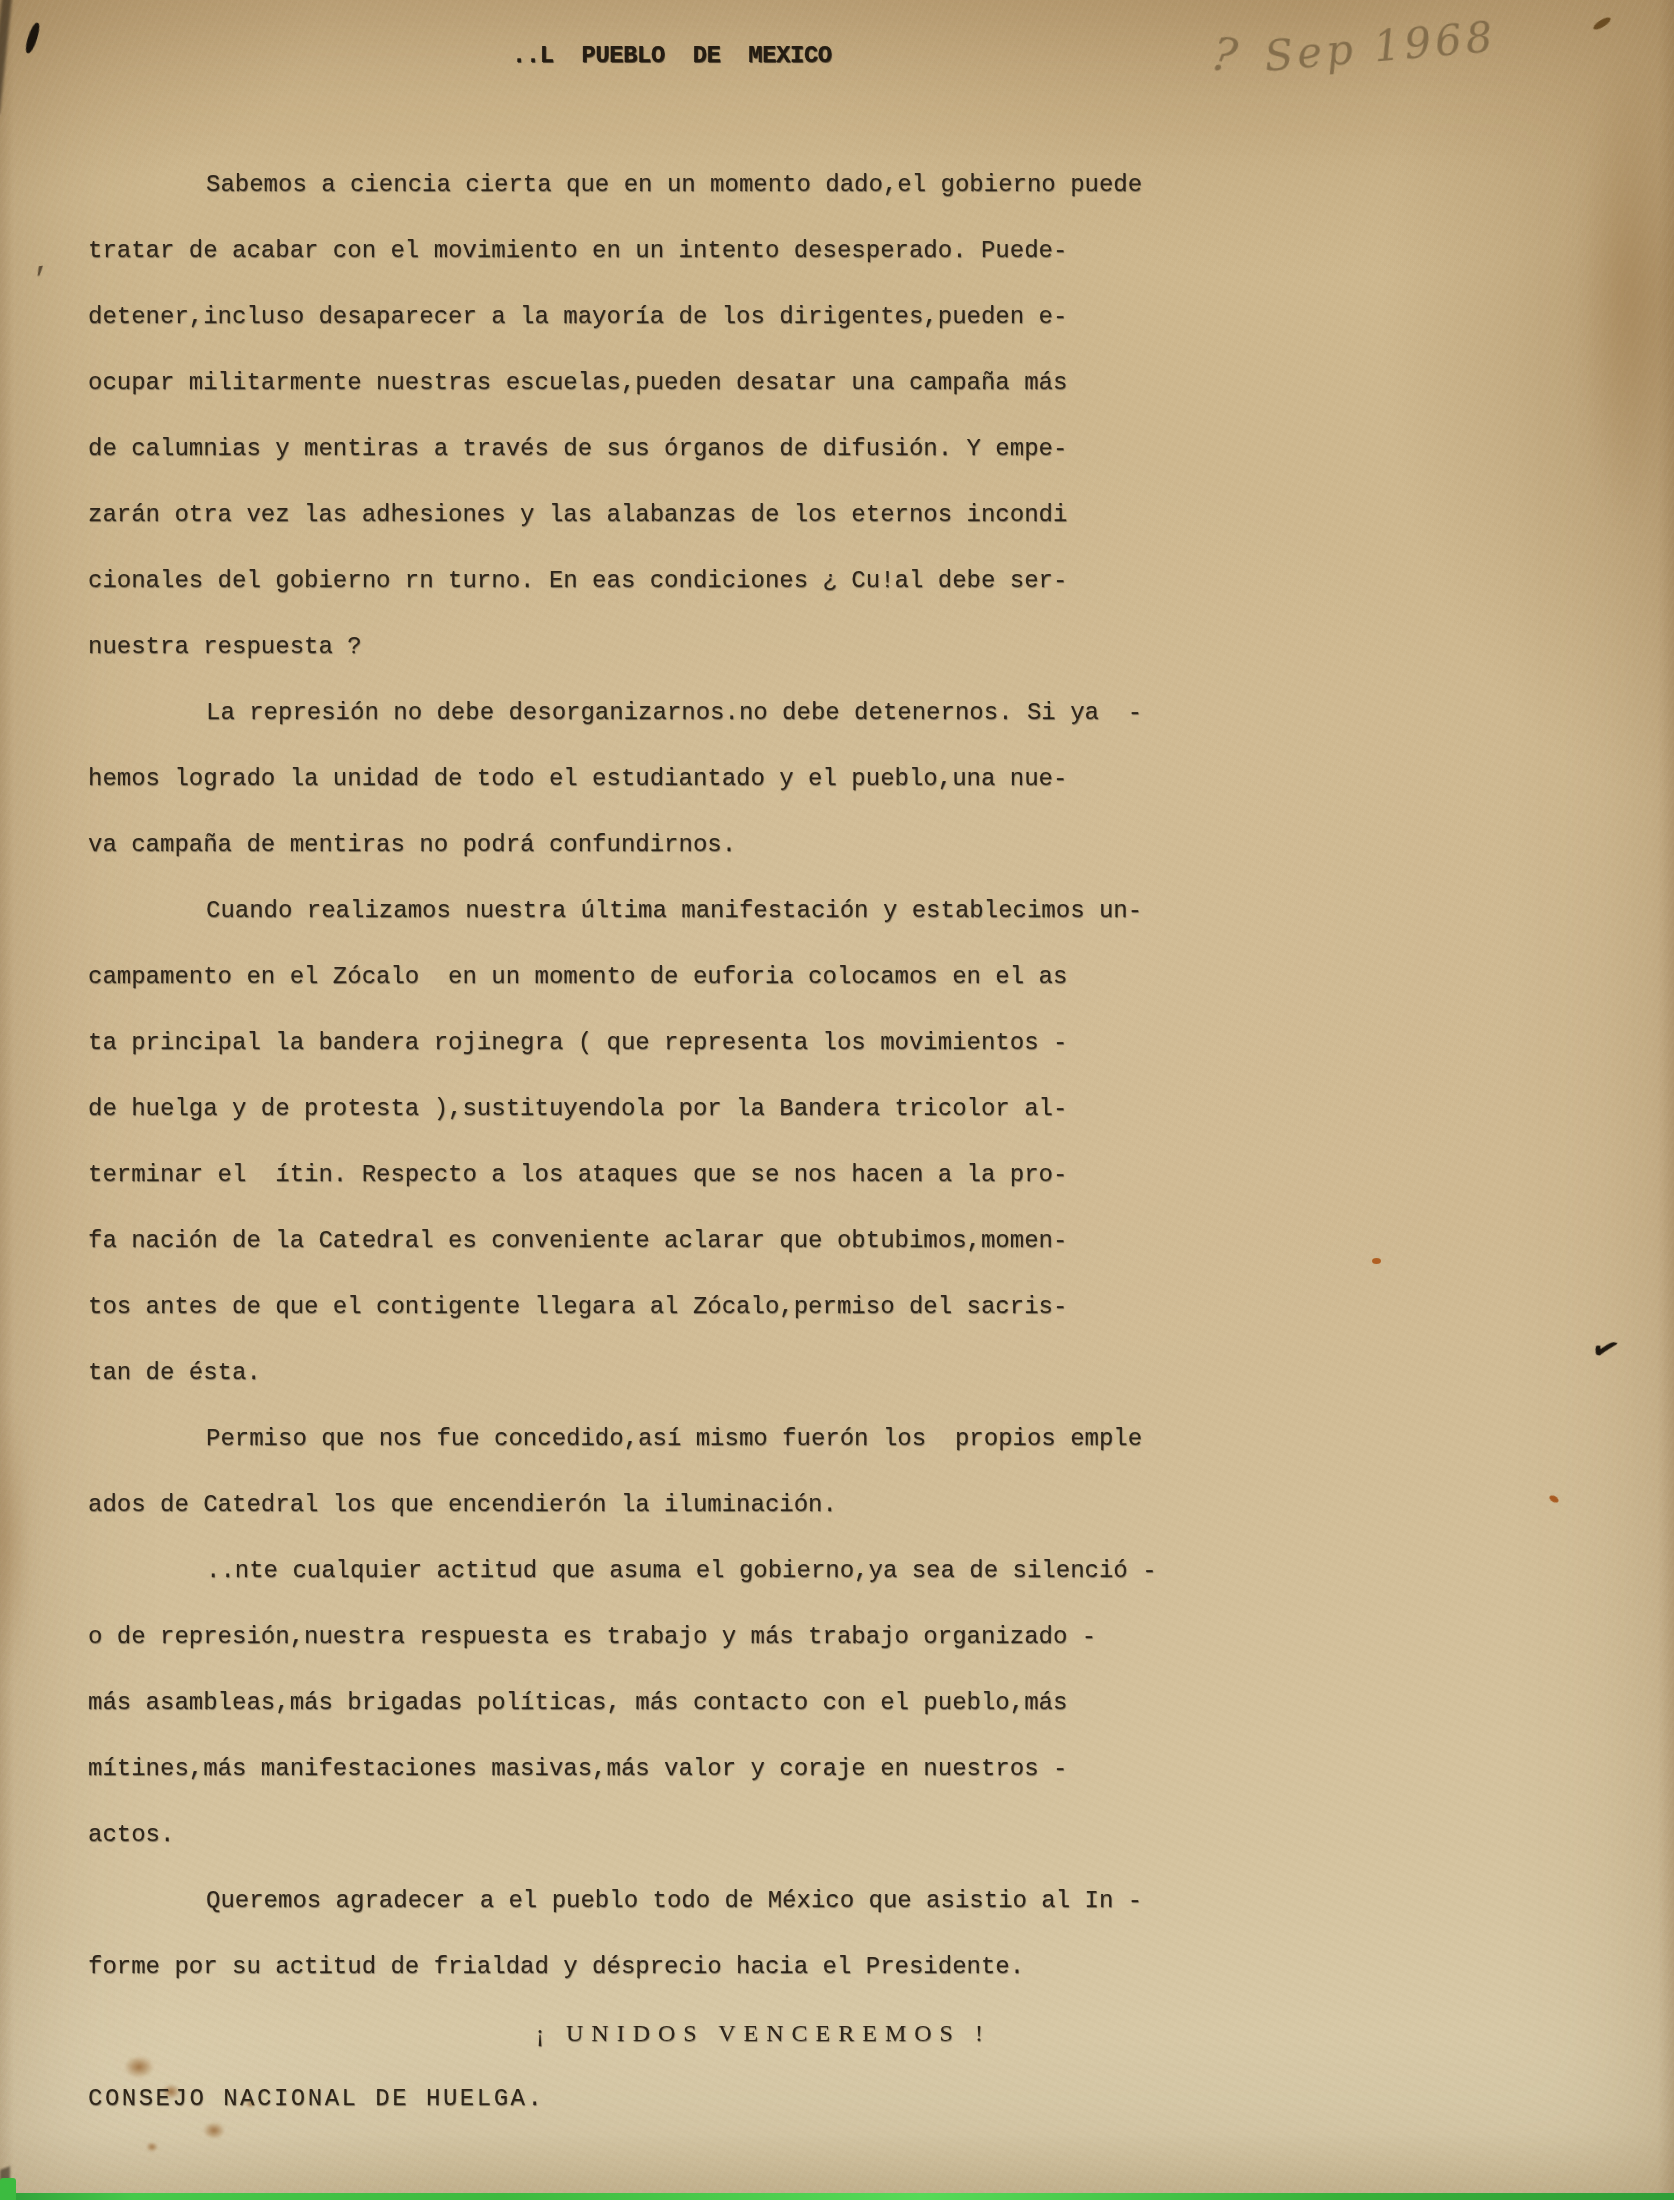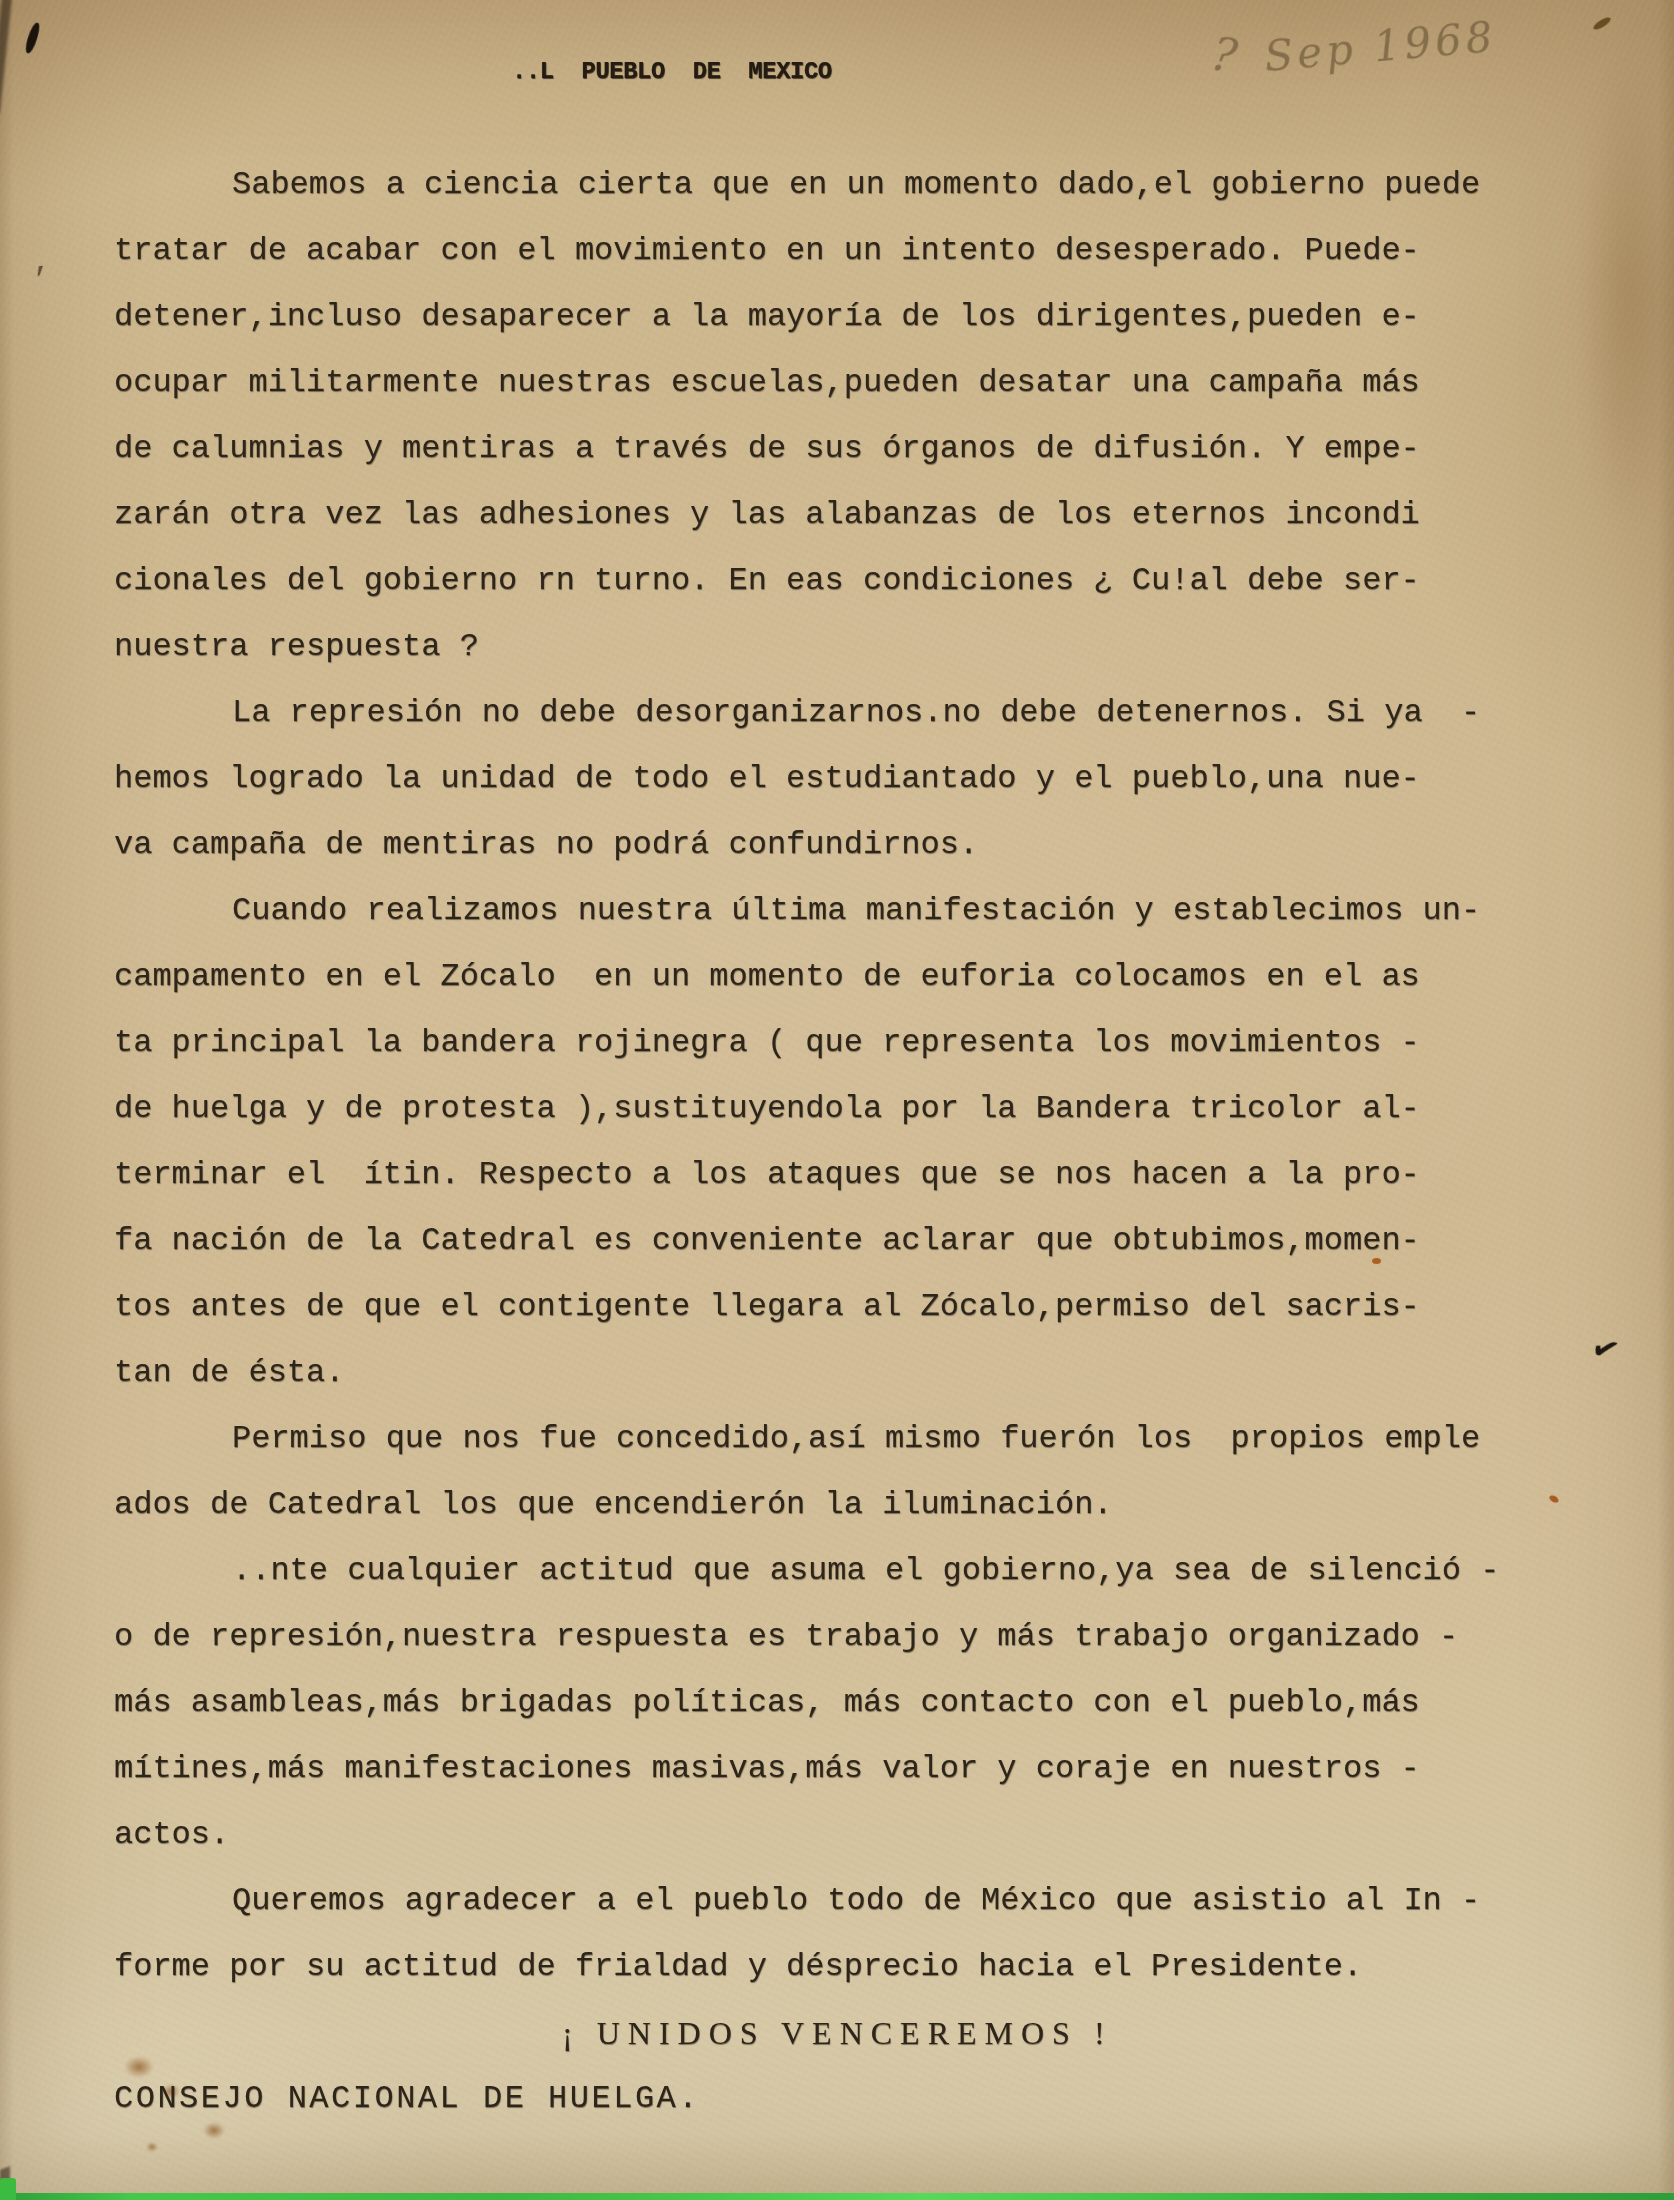--- a/index.html
+++ b/index.html
@@ -27,26 +27,25 @@
     background-image:
       repeating-linear-gradient(115deg, rgba(255,255,255,0.025) 0 2px, transparent 2px 6px),
       repeating-linear-gradient(25deg, rgba(120,95,60,0.02) 0 3px, transparent 3px 7px);
   }
   
   .doc-title{
     position:absolute;top:40px;left:512px;
     font-size:24px;font-weight:bold;letter-spacing:-0.5px;line-height:32px;
     color:#241c12;white-space:pre;
     text-shadow:0.6px 0.6px 0.8px rgba(36,28,18,0.75), -0.3px 0 0.6px rgba(36,28,18,0.5);
-    margin-top:16px;
   }
   .doc-body{
     position:absolute;top:152px;left:0;width:1674px;
-    padding-left:114px;box-sizing:border-box;
-    font-size:32px;line-height:66px;color:#2e251a;white-space:pre;
+    padding-left:88px;box-sizing:border-box;
+    font-size:24px;line-height:66px;color:#2e251a;white-space:pre;
     text-shadow:0.5px 0.5px 1px rgba(45,36,24,0.55);
   }
   .line{height:66px;}
   .line.indent{text-indent:118px;}
   .line.closing{margin-left:448px;letter-spacing:8px;font-family:Liberation Serif, serif;}
   .line.signature{letter-spacing:2.5px;}
   .u{text-decoration-thickness:2.5px;text-underline-offset:5px;}
   
   .annotation{position:absolute;top:0;left:0;width:0;height:0;}
   .pencil{

